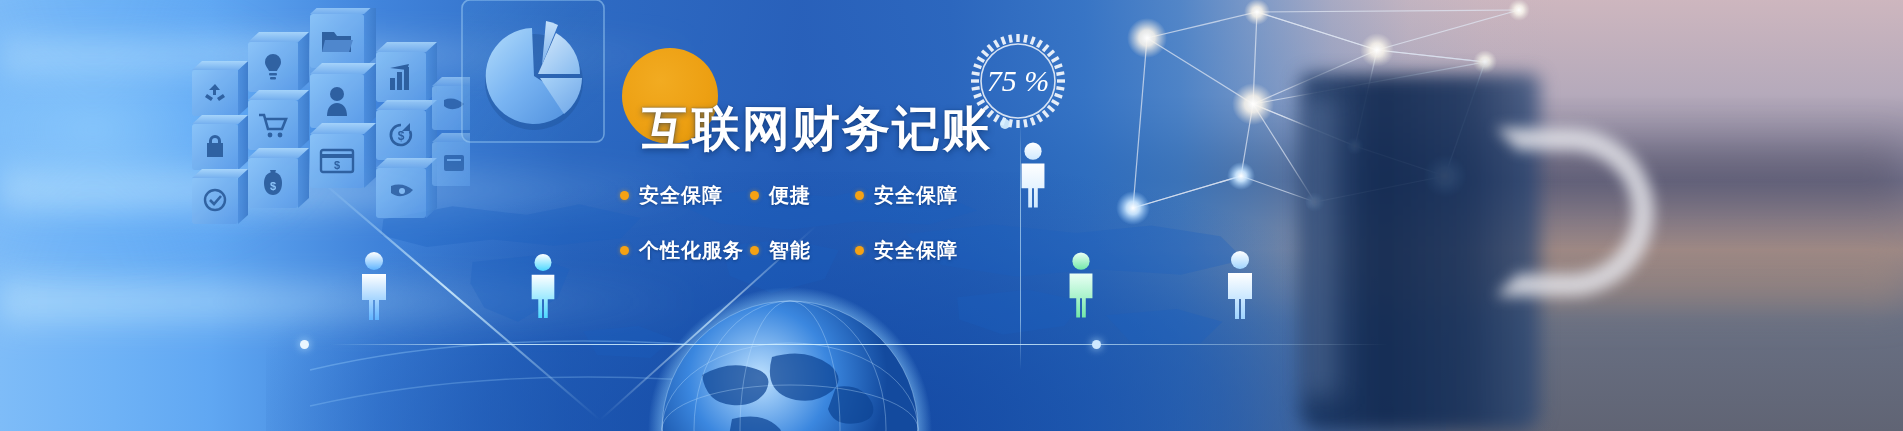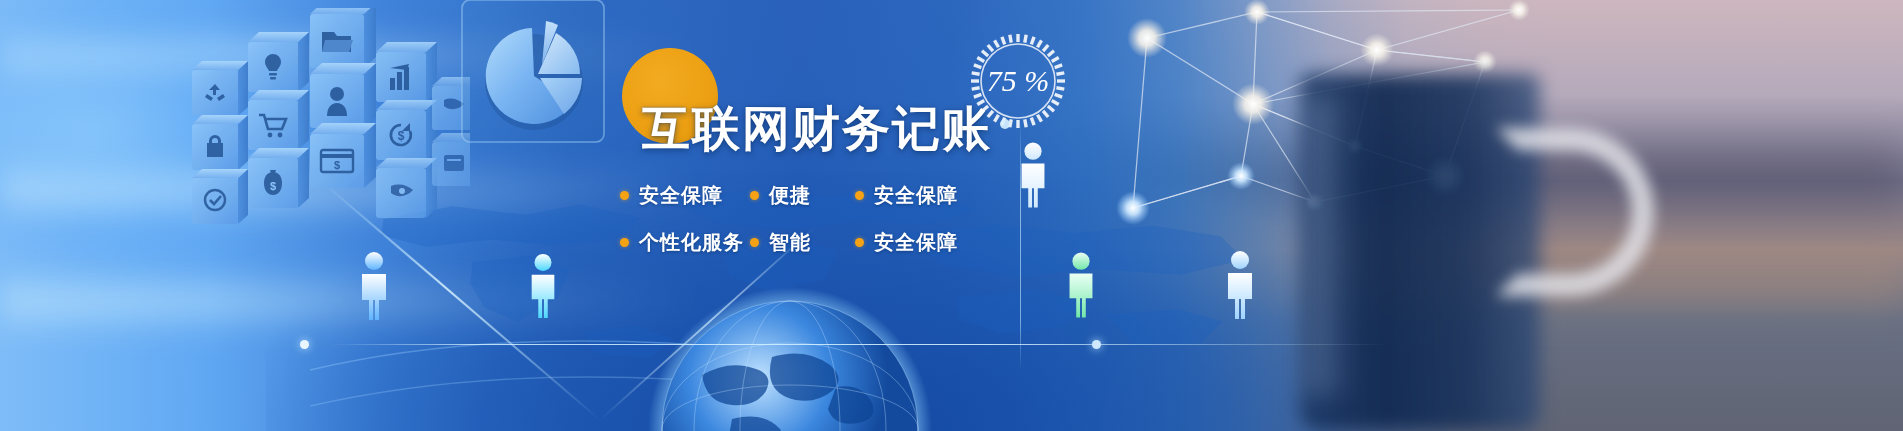--- a/index.html
+++ b/index.html
@@ -92,21 +92,21 @@
     position:absolute; left:642px; top:100px;
     font-size:48px; line-height:58px; font-weight:bold;
     color:#ffffff; letter-spacing:2px;
     white-space:nowrap;
     text-shadow:0 2px 6px rgba(8,40,90,0.55), 0 0 2px rgba(10,50,110,0.5);
   }
 
   
   .features{ position:absolute; left:620px; top:182px; width:372px; }
   .feat-row{ display:flex; }
-  .feat-row + .feat-row{ margin-top:20px; }
+  .feat-row + .feat-row{ margin-top:28px; }
   .feat{ display:flex; align-items:center; white-space:nowrap; }
   .feat .dot{
     width:9px; height:9px; border-radius:50%;
     background:#f5a214; margin-right:10px; flex:0 0 auto;
     box-shadow:0 0 4px rgba(245,162,20,0.5);
   }
   .feat .lbl{
     font-size:20px; font-weight:bold; color:#ffffff; letter-spacing:1px;
     text-shadow:0 1px 3px rgba(10,45,100,0.6);
   }

